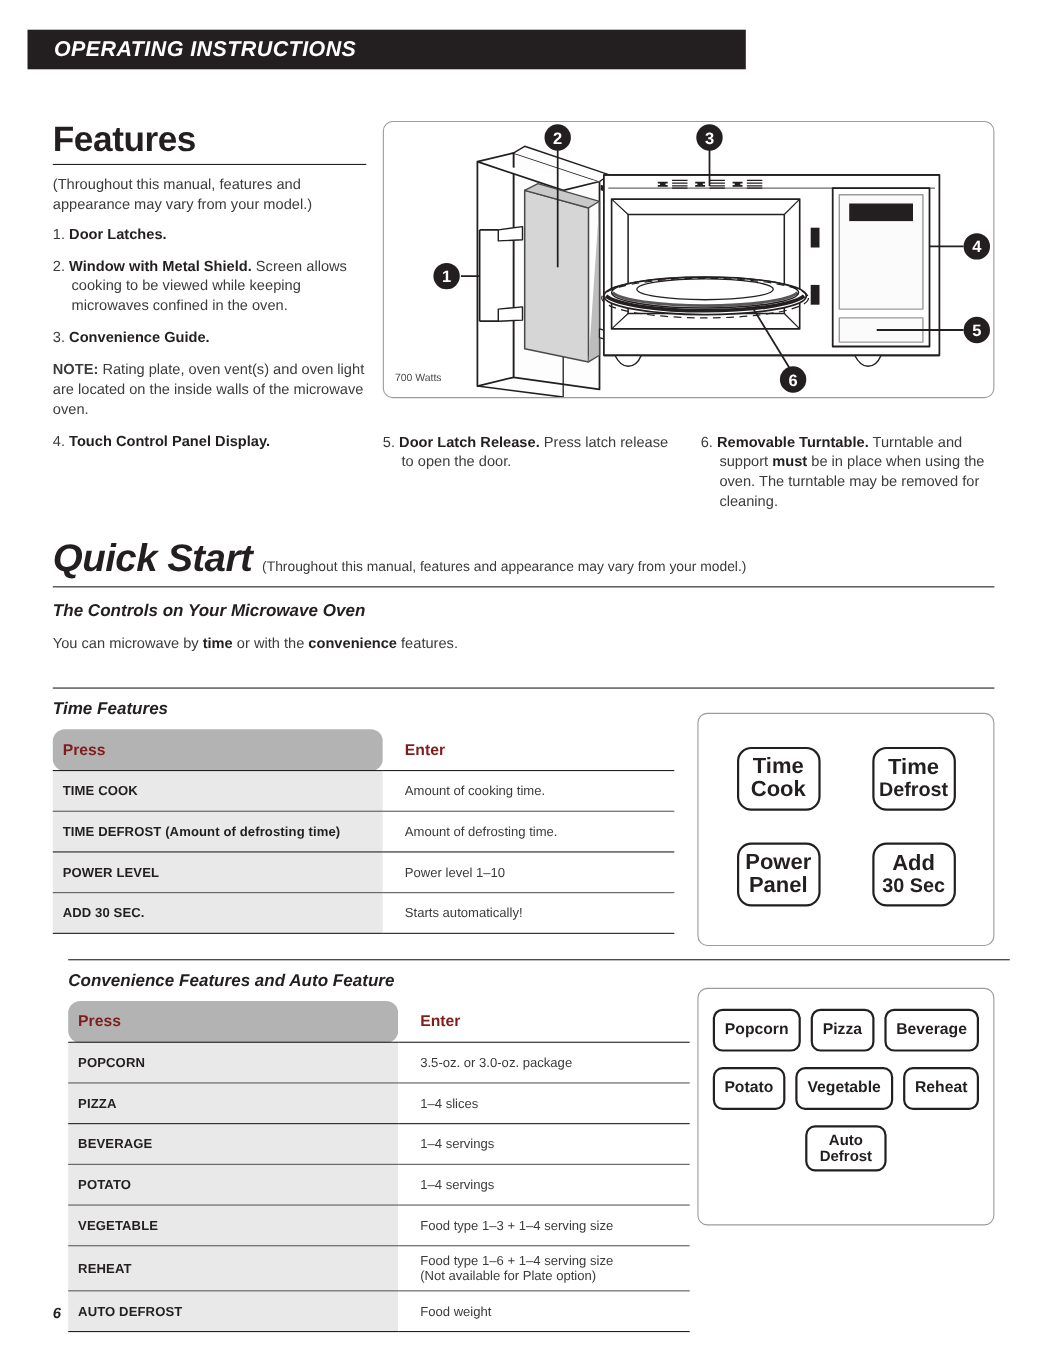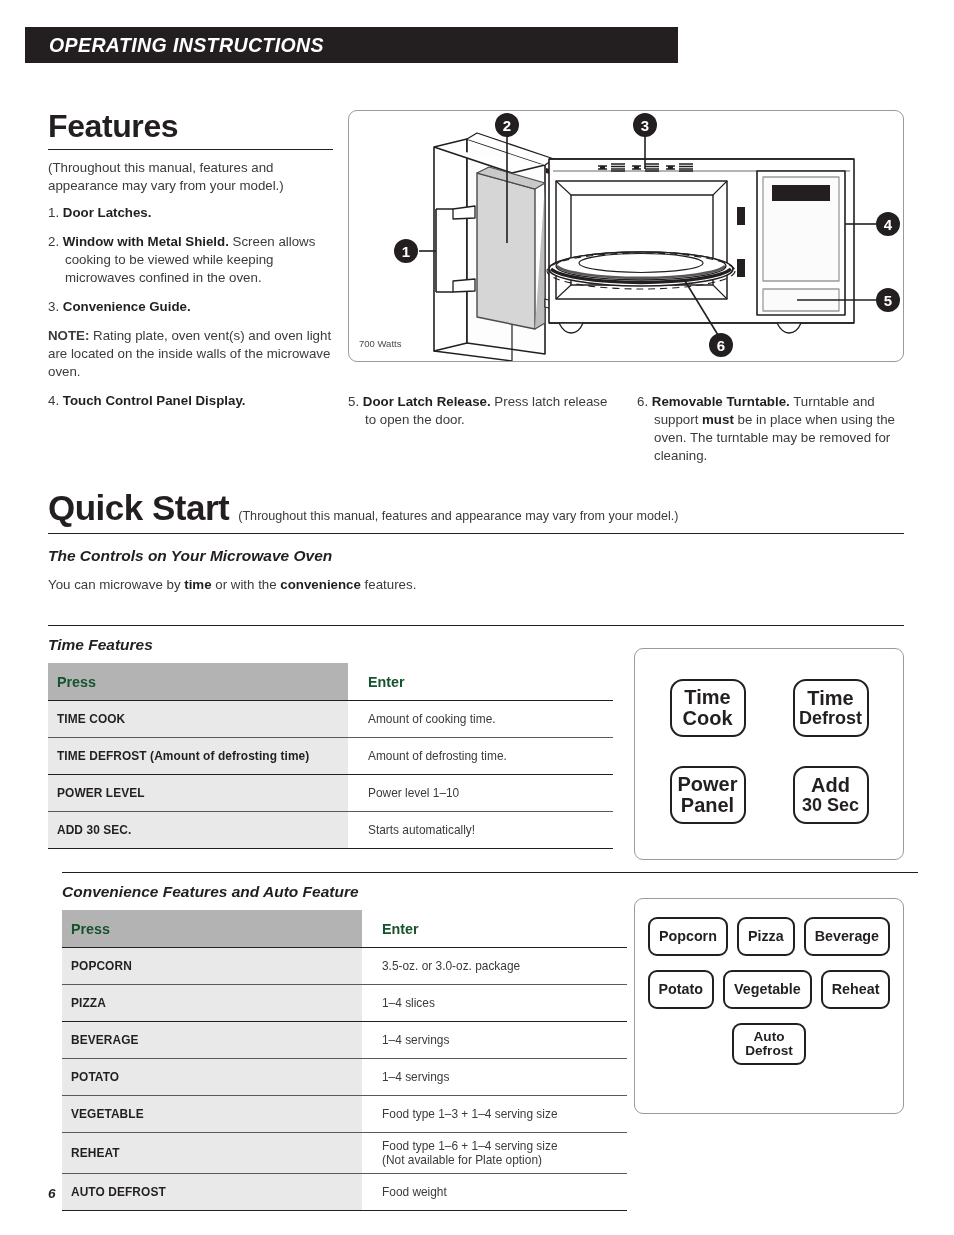--- a/index.html
+++ b/index.html
@@ -130,20 +130,21 @@
     display: flex;
     align-items: baseline;
   }
   h1.qs-title {
     margin: 0;
     font-size: 35px;
     font-weight: bold;
     letter-spacing: -0.5px;
     color: #231f20;
     line-height: 1;
+    font-style: italic;
   }
   .qs-sub {
     font-size: 12.6px;
     color: #3b3b3b;
     margin-left: 9px;
   }
   .rule-full {
     border-bottom: 1.6px solid #231f20;
     margin-top: 8px;
   }
@@ -186,23 +187,24 @@
     vertical-align: middle;
     padding: 0;
   }
   table.feat-table col.c1 { width: 300px; }
   table.feat-table col.c2 { width: 265px; }
   .cellpad-l { padding: 6px 8px 6px 9px !important; }
   .cellpad-r { padding: 6px 8px 6px 20px !important; }
   thead th {
     font-size: 14.3px;
     font-weight: bold;
-    color: #14532d;
+    color: #7f1d1d;
     height: 25px;
     border-bottom: 1.6px solid #231f20;
+    border-radius: 11px;
   }
   thead th.press-h { background: #b3b3b3; }
   thead th.enter-h { background: #ffffff; }
   tbody td {
     font-size: 11.9px;
     height: 24px;
     border-bottom: 1px solid #5a5a5a;
   }
   tbody td.press-c {
     background: #e9e9e9;

